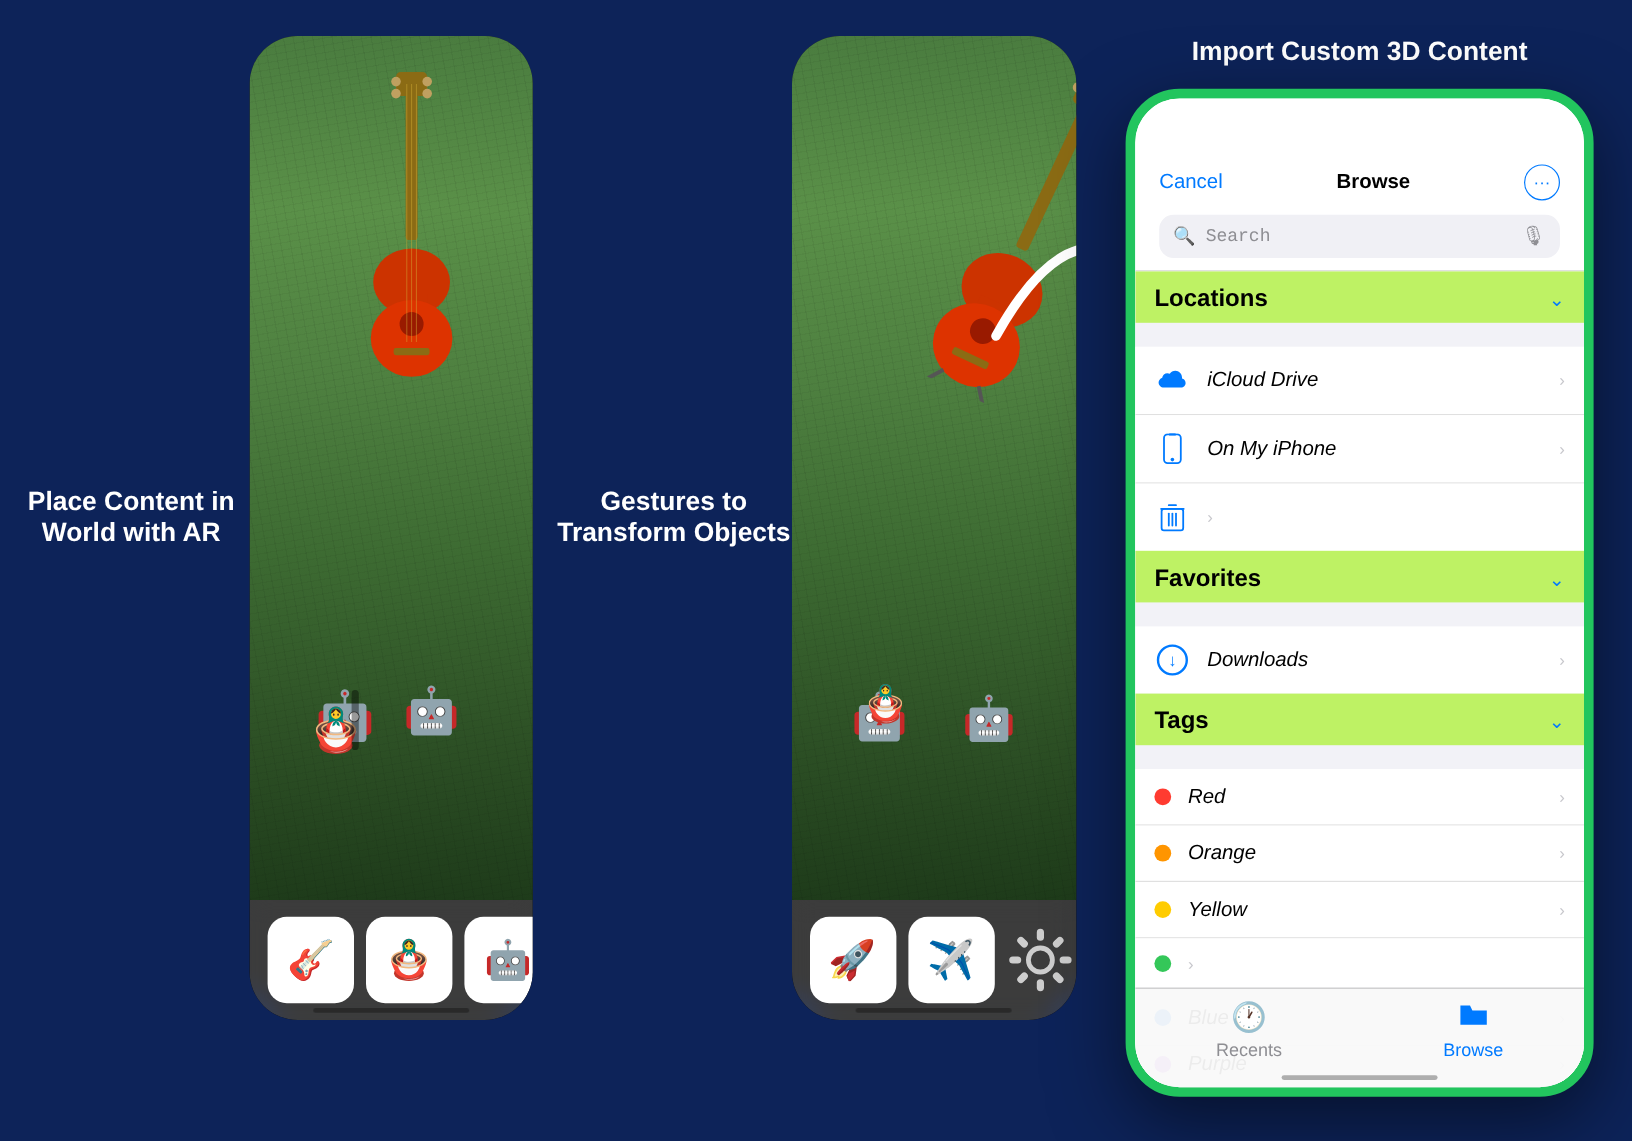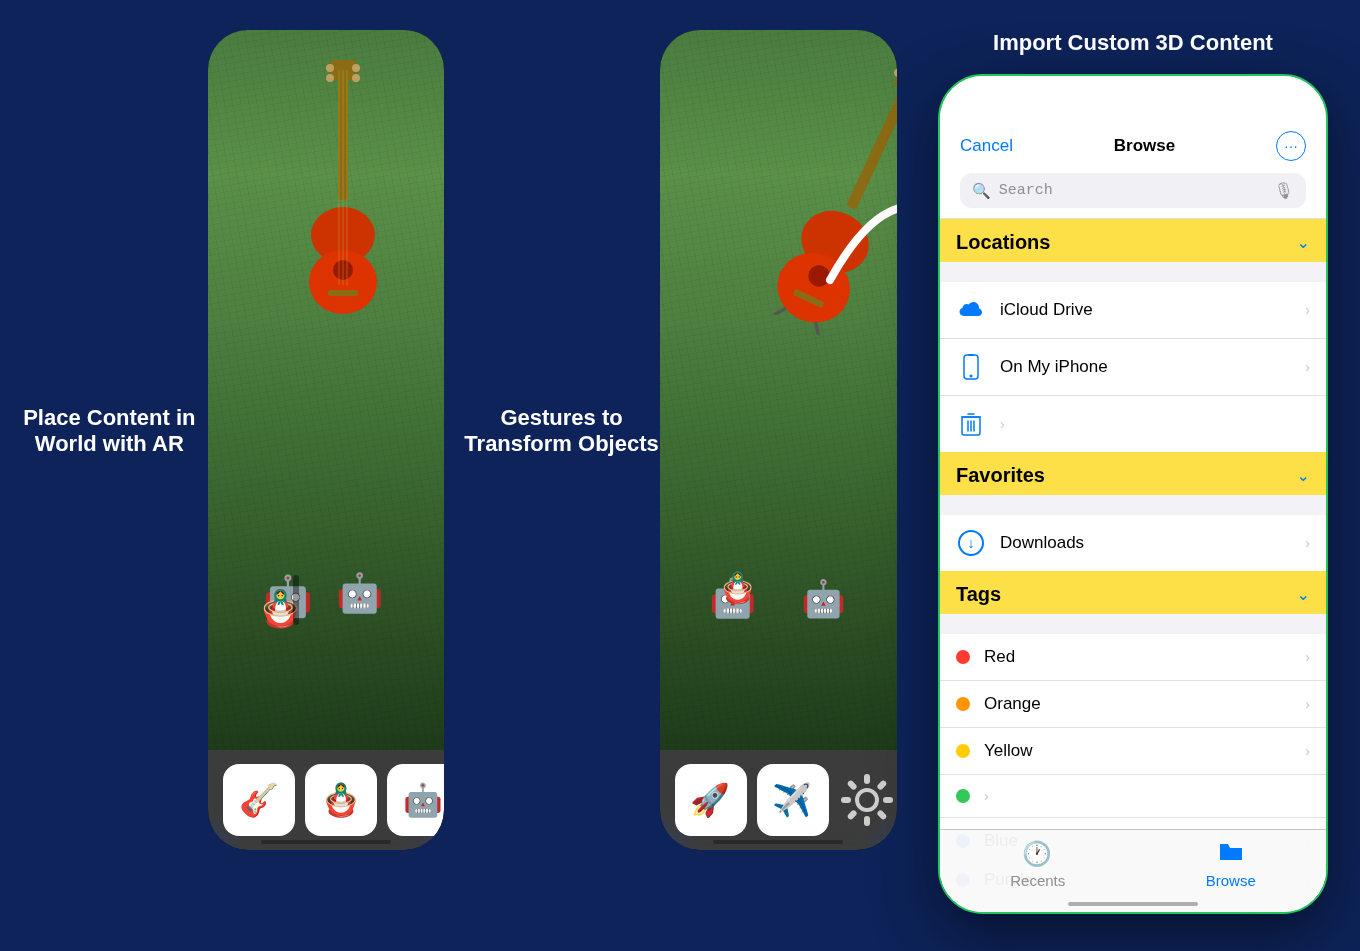--- a/index.html
+++ b/index.html
@@ -120,21 +120,21 @@
 
     
     .ios-device-frame {
       width: 390px;
       height: 840px;
       border-radius: 45px;
       overflow: hidden;
       background: white;
       box-shadow: 0 20px 60px rgba(0,0,0,0.5);
       position: relative;
-      border: 2px solid #22c55e;
+      border: 8px solid #22c55e;
     }
 
     .ios-header {
       background: white;
       padding: 55px 20px 10px 20px;
       border-bottom: 1px solid #e0e0e0;
     }
 
     .ios-nav-bar {
       display: flex;
@@ -202,21 +202,21 @@
     .ios-section {
       background: white;
       margin: 20px 0 0 0;
     }
 
     .ios-section-header {
       display: flex;
       align-items: center;
       justify-content: space-between;
       padding: 12px 16px 8px 16px;
-      background: #fde047;
+      background: #bef264;
     }
 
     .ios-section-title {
       font-size: 20px;
       font-weight: 700;
       color: #000;
     }
 
     .ios-chevron-down {
       color: #007aff;
@@ -243,20 +243,21 @@
       align-items: center;
       justify-content: center;
       font-size: 22px;
       flex-shrink: 0;
     }
 
     .ios-item-label {
       flex: 1;
       font-size: 17px;
       color: #000;
+      font-style: italic;
     }
 
     .ios-item-chevron {
       color: #c7c7cc;
       font-size: 14px;
     }
 
     .ios-tag-dot {
       width: 14px;
       height: 14px;

